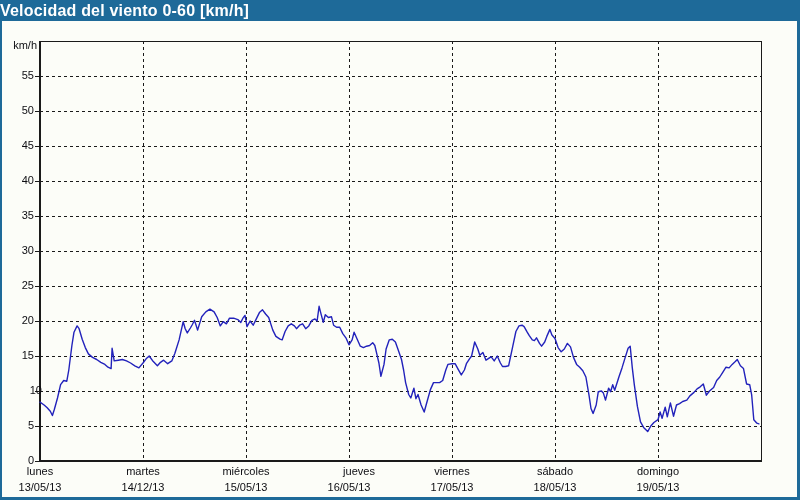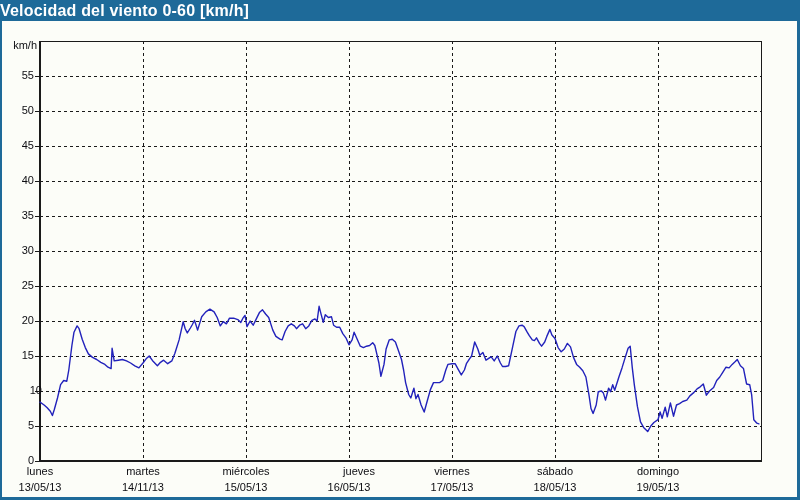--- a/index.html
+++ b/index.html
@@ -68,21 +68,21 @@
       <span class="ylab" style="left: 0px; top: 279px;">25</span>
       <span class="ylab" style="left: 0px; top: 244px;">30</span>
       <span class="ylab" style="left: 0px; top: 209px;">35</span>
       <span class="ylab" style="left: 0px; top: 174px;">40</span>
       <span class="ylab" style="left: 0px; top: 139px;">45</span>
       <span class="ylab" style="left: 0px; top: 104px;">50</span>
       <span class="ylab" style="left: 0px; top: 69px; text-align: right;">55</span>
       <span class="xday" style="left: -11px; top: 465px;">lunes</span>
       <span class="xdate" style="left: -11px; top: 481px;">13/05/13</span>
       <span class="xday" style="left: 92px; top: 465px;">martes</span>
-      <span class="xdate" style="left: 92px; top: 481px;">14/11/13</span>
+      <span class="xdate" style="left: 92px; top: 481px;">14/12/13</span>
       <span class="xday" style="left: 195px; top: 465px;">miércoles</span>
       <span class="xdate" style="left: 195px; top: 481px;">15/05/13</span>
       <span class="xday" style="left: 308px; top: 465px;">jueves</span>
       <span class="xdate" style="left: 298px; top: 481px;">16/05/13</span>
       <span class="xday" style="left: 401px; top: 465px;">viernes</span>
       <span class="xdate" style="left: 401px; top: 481px;">17/05/13</span>
       <span class="xday" style="left: 504px; top: 465px;">sábado</span>
       <span class="xdate" style="left: 504px; top: 481px;">18/05/13</span>
       <span class="xday" style="left: 607px; top: 465px;">domingo</span>
       <span class="xdate" style="left: 607px; top: 481px;">19/05/13</span>

